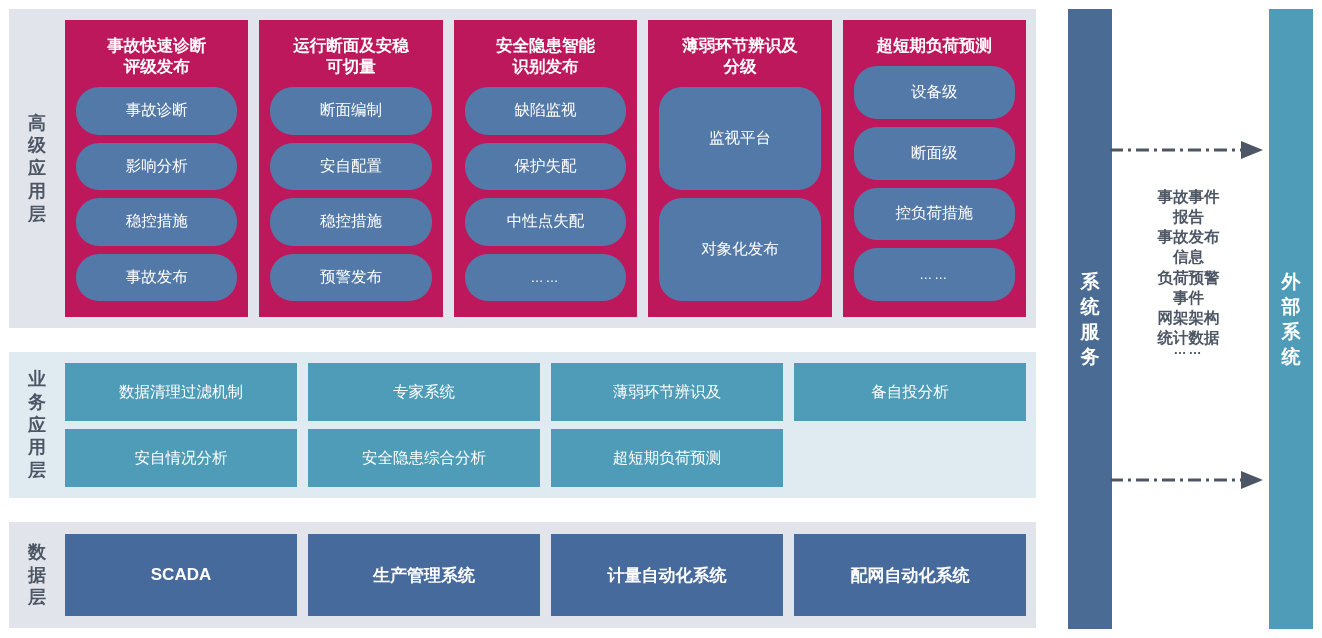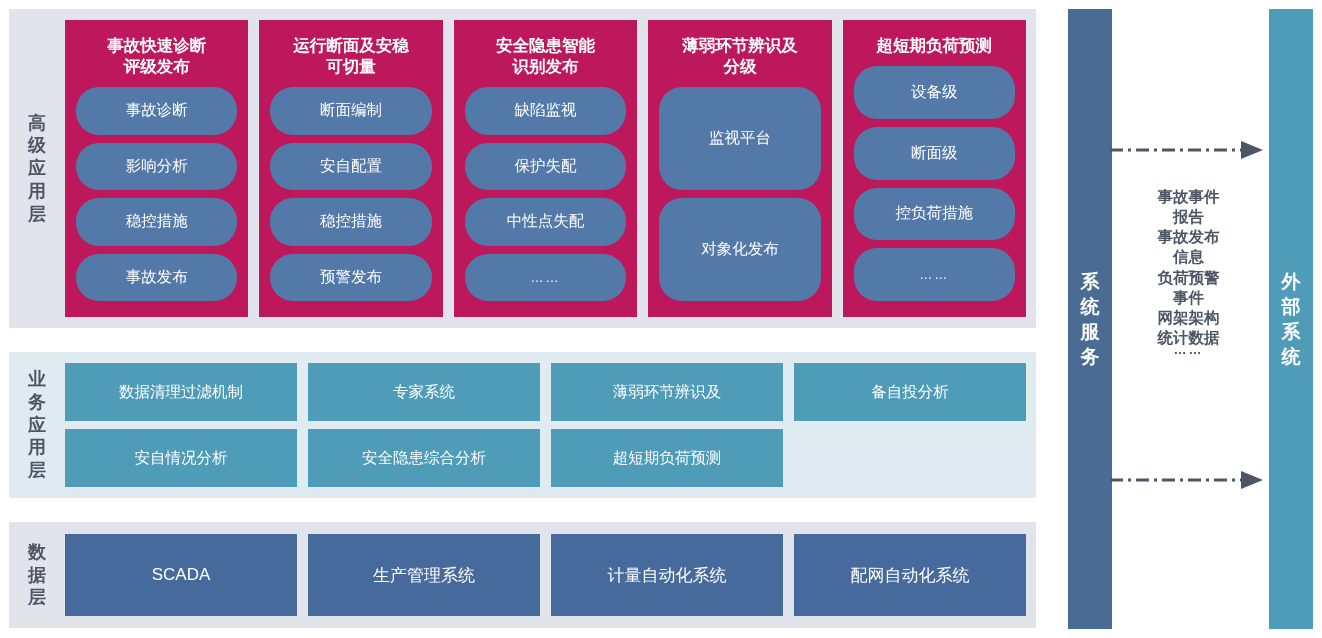--- a/index.html
+++ b/index.html
@@ -117,20 +117,21 @@
     justify-content: center;
     text-align: center;
   }
 
   
   .data-row {
     flex: 1 1 auto;
     display: grid;
     grid-template-columns: repeat(4, 1fr);
     gap: 11px;
+    font-weight: bold;
   }
   .data-item {
     background: #466a9c;
     color: #ffffff;
     font-size: 17px;
     display: flex;
     align-items: center;
     justify-content: center;
     text-align: center;
   }

